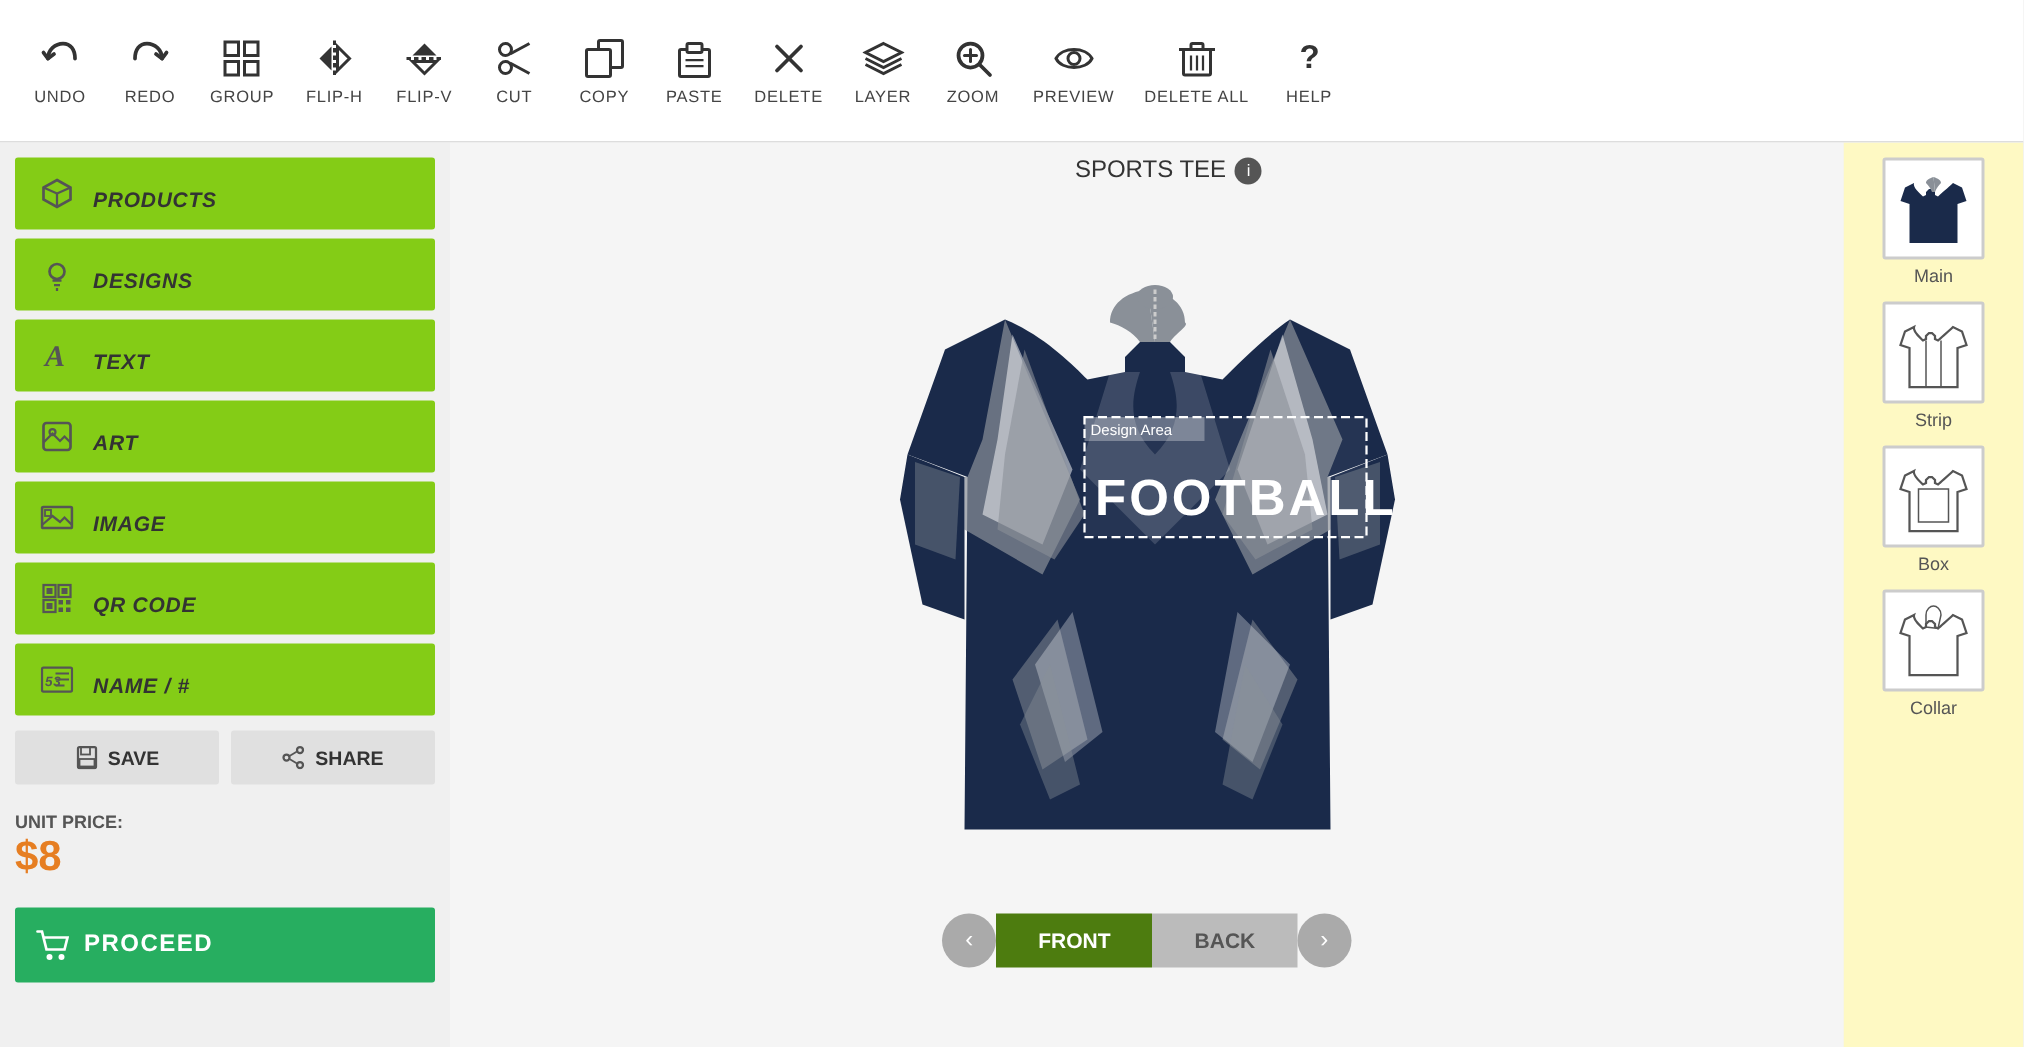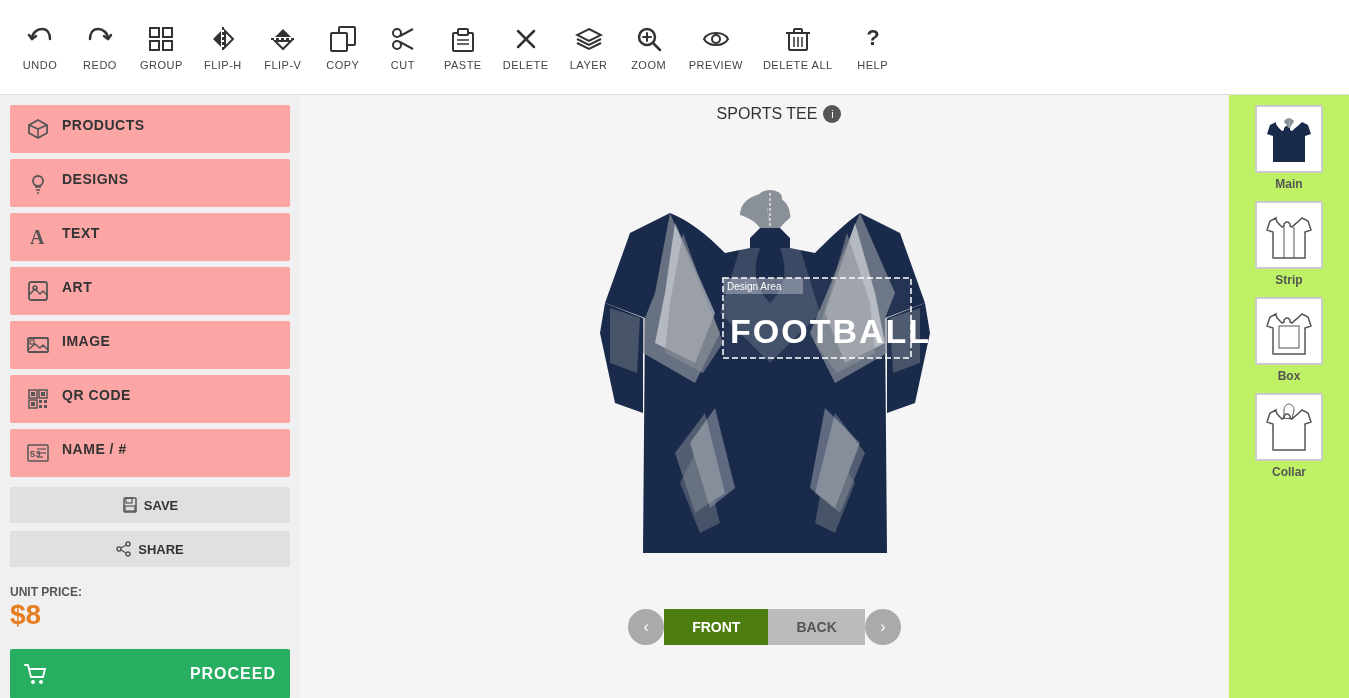--- a/index.html
+++ b/index.html
@@ -44,39 +44,39 @@
       width: 300px;
       background: #f0f0f0;
       display: flex;
       flex-direction: column;
       padding: 10px;
       gap: 6px;
       overflow-y: auto;
     }
     .sidebar-btn {
       display: flex;
-      align-items: flex-start;
+      align-items: flex-end;
       gap: 12px;
-      background: #fca5a5;
+      background: #84cc16;
       border: none;
       padding: 12px 16px;
       font-size: 14px;
       font-weight: bold;
       color: #333;
       cursor: pointer;
       letter-spacing: 0.5px;
       border-radius: 2px;
+      font-style: italic;
     }
     .sidebar-btn .btn-icon { width: 24px; height: 24px; display: flex; align-items: center; justify-content: center; }
 
     .sidebar-actions {
       display: flex;
       gap: 8px;
       margin-top: 4px;
-      flex-direction: column;
     }
     .save-btn {
       flex: 1;
       padding: 10px;
       background: #e0e0e0;
       border: none;
       cursor: pointer;
       font-size: 13px;
       font-weight: bold;
       color: #333;
@@ -99,21 +99,21 @@
       padding: 14px;
       background: #27ae60;
       color: #fff;
       border: none;
       cursor: pointer;
       font-size: 16px;
       font-weight: bold;
       letter-spacing: 1px;
       display: flex;
       align-items: center;
-      justify-content: space-between;
+      justify-content: flex-start;
       gap: 10px;
       margin-top: 8px;
       border-radius: 2px;
     }
 
     
     #canvas-area {
       flex: 1;
       display: flex;
       flex-direction: column;
@@ -183,28 +183,27 @@
       font-size: 14px;
       font-weight: bold;
       color: #fff;
     }
     .view-btn.active { background: #4d7c0f; }
     .view-btn.inactive { background: #bbb; color: #555; }
 
     
     #right-panel {
       width: 120px;
-      background: #bef264;
+      background: #fef9c3;
       display: flex;
       flex-direction: column;
       align-items: center;
       padding: 10px 8px;
       gap: 10px;
       overflow-y: auto;
-      font-weight: bold;
     }
     .view-thumb {
       display: flex;
       flex-direction: column;
       align-items: center;
       gap: 4px;
       cursor: pointer;
     }
     .thumb-box {
       width: 68px;
@@ -273,37 +272,37 @@
         <polygon points="14,4 6,12 22,12" fill="#333"></polygon>
         <polygon points="14,24 6,16 22,16" fill="none" stroke="#333" stroke-width="2"></polygon>
       </svg>
     </div>
     <span>FLIP-V</span>
   </button>
 
   <button class="tool-btn">
     <div class="icon-svg">
       <svg width="28" height="28" viewBox="0 0 28 28">
-        <rect x="10" y="2" width="16" height="18" rx="1" fill="none" stroke="#333" stroke-width="2"></rect>
-        <rect x="2" y="8" width="16" height="18" rx="1" fill="white" stroke="#333" stroke-width="2"></rect>
-      </svg>
-    </div>
-    <span>COPY</span>
-  </button>
-
-  <button class="tool-btn">
-    <div class="icon-svg">
-      <svg width="28" height="28" viewBox="0 0 28 28">
         <circle cx="8" cy="20" r="4" fill="none" stroke="#333" stroke-width="2"></circle>
         <circle cx="8" cy="8" r="4" fill="none" stroke="#333" stroke-width="2"></circle>
         <line x1="11" y1="11" x2="24" y2="4" stroke="#333" stroke-width="2"></line>
         <line x1="11" y1="17" x2="24" y2="24" stroke="#333" stroke-width="2"></line>
       </svg>
     </div>
     <span>CUT</span>
+  </button>
+
+  <button class="tool-btn">
+    <div class="icon-svg">
+      <svg width="28" height="28" viewBox="0 0 28 28">
+        <rect x="10" y="2" width="16" height="18" rx="1" fill="none" stroke="#333" stroke-width="2"></rect>
+        <rect x="2" y="8" width="16" height="18" rx="1" fill="white" stroke="#333" stroke-width="2"></rect>
+      </svg>
+    </div>
+    <span>COPY</span>
   </button>
 
   <button class="tool-btn">
     <div class="icon-svg">
       <svg width="28" height="28" viewBox="0 0 28 28">
         <rect x="4" y="8" width="20" height="18" rx="1" fill="none" stroke="#333" stroke-width="2"></rect>
         <rect x="9" y="4" width="10" height="6" rx="1" fill="white" stroke="#333" stroke-width="2"></rect>
         <line x1="8" y1="15" x2="20" y2="15" stroke="#333" stroke-width="1.5"></line>
         <line x1="8" y1="19" x2="20" y2="19" stroke="#333" stroke-width="1.5"></line>
       </svg>

